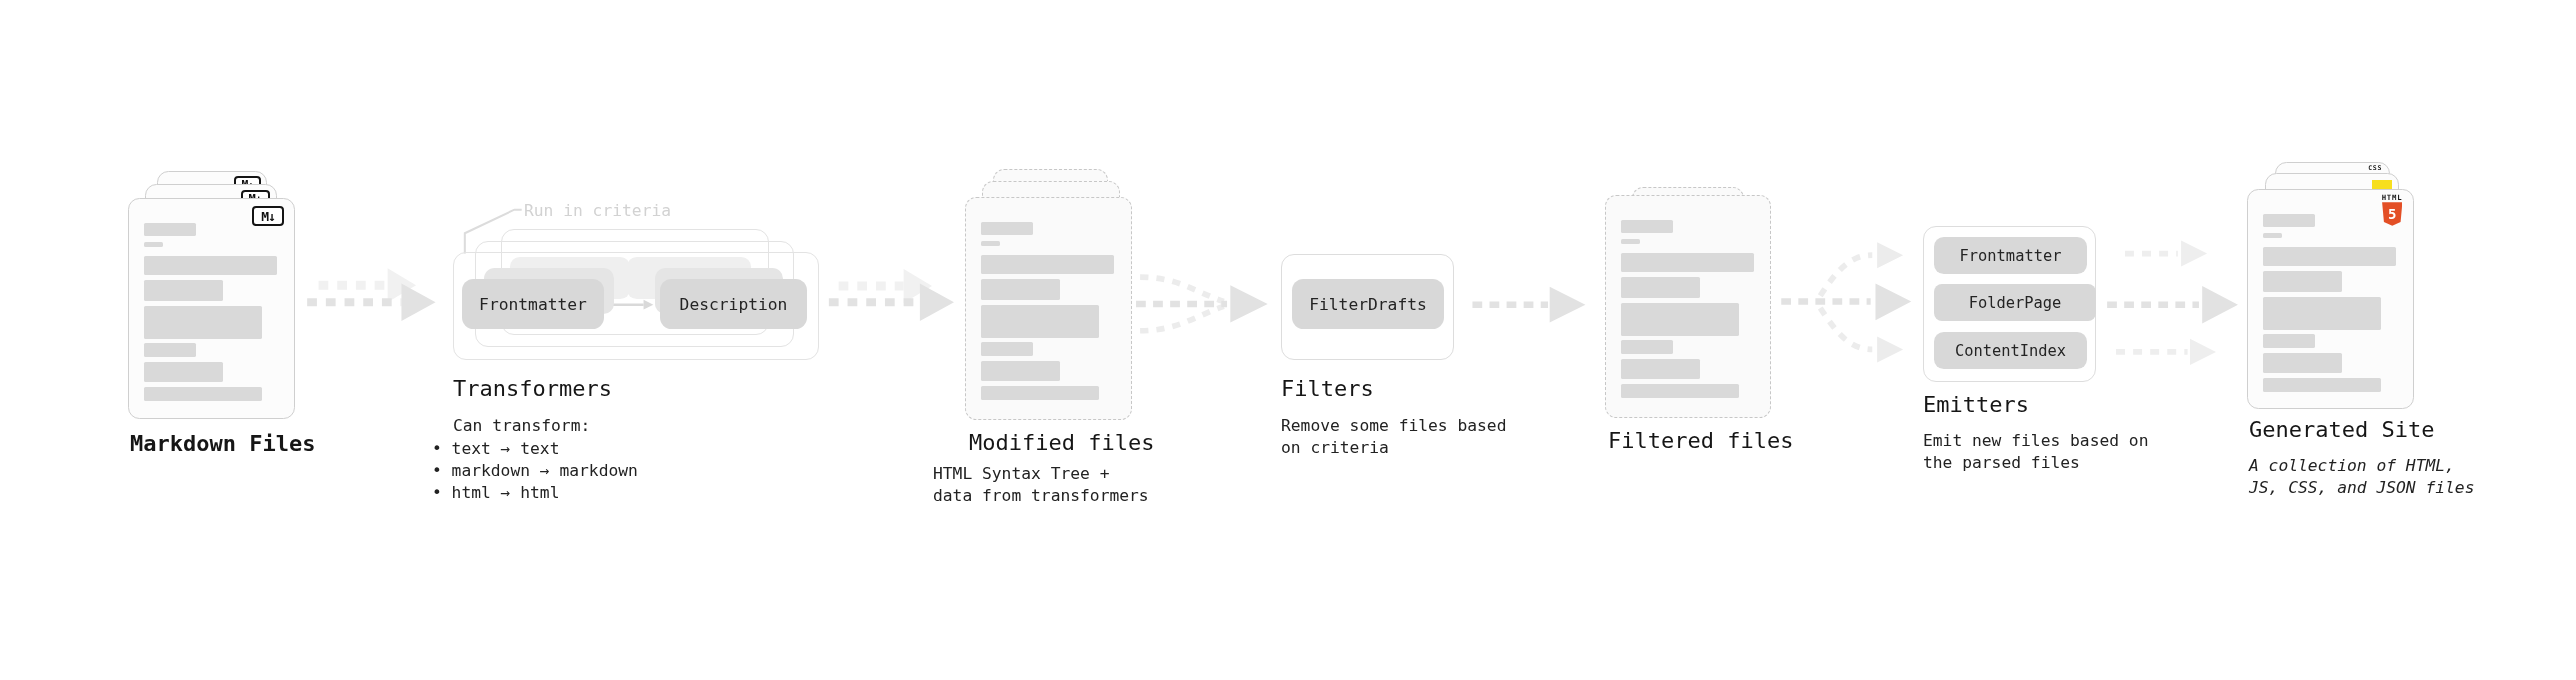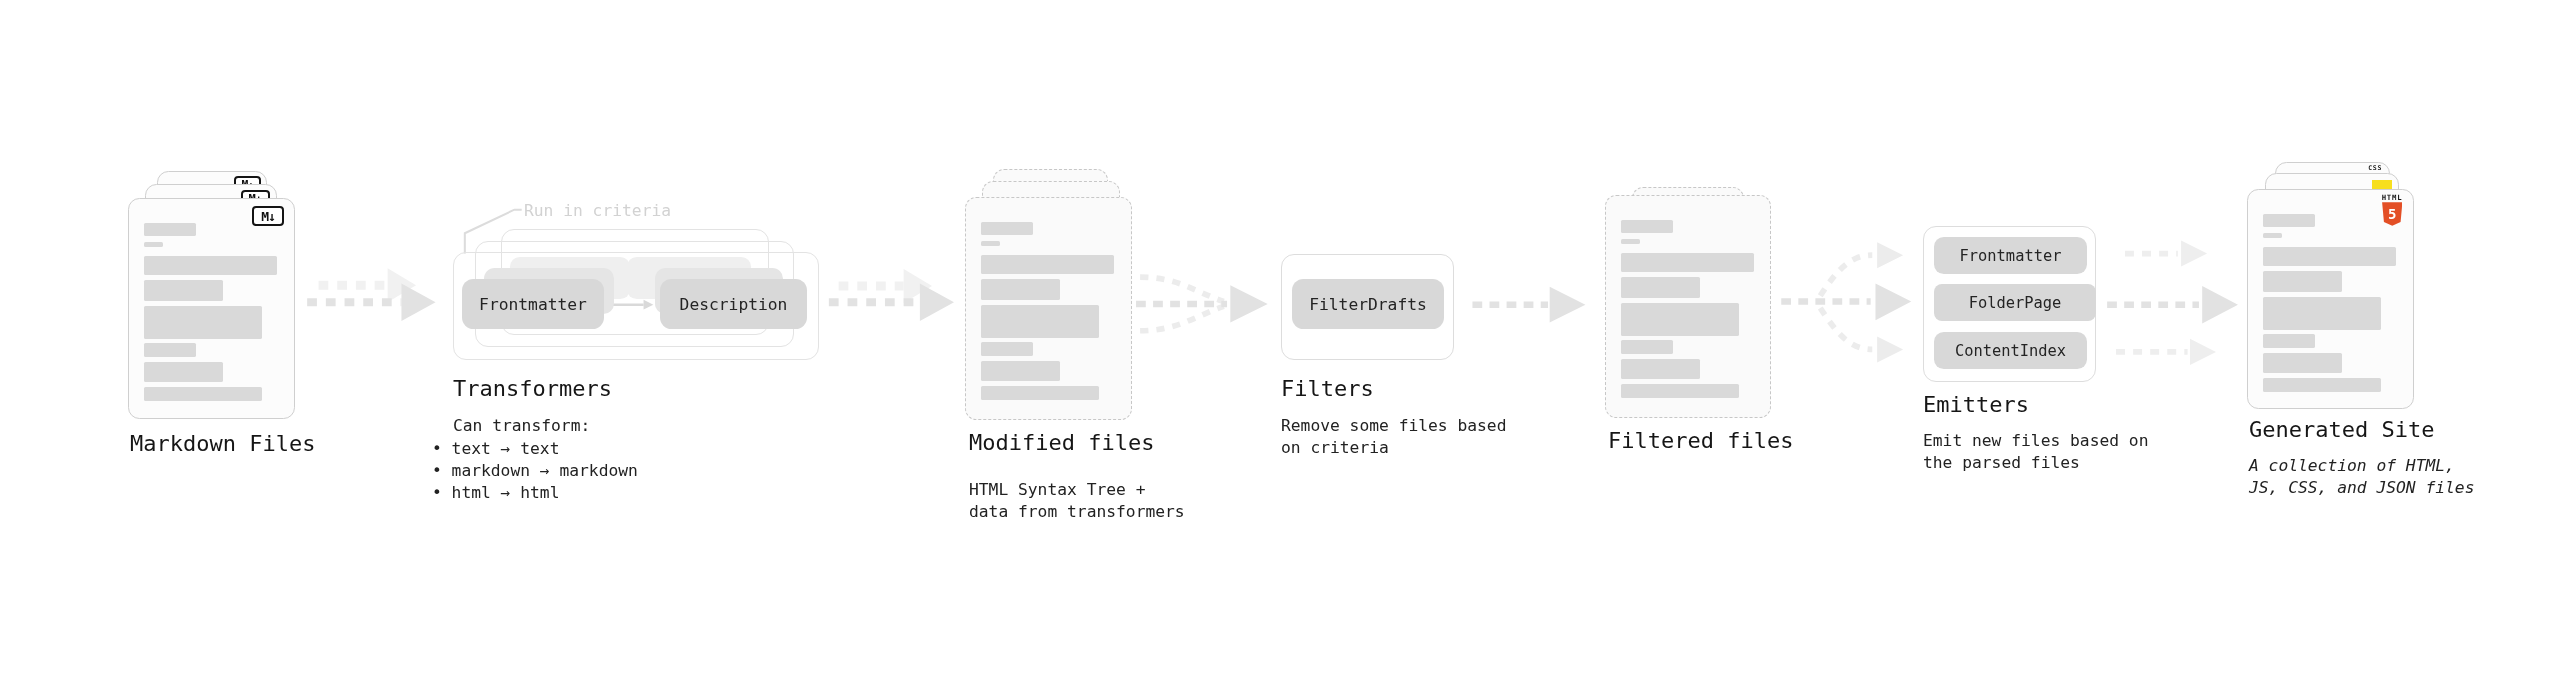--- a/index.html
+++ b/index.html
@@ -109,21 +109,21 @@
           <div class="bar" style="left: 15.4px; top: 23.6px; width: 52px; height: 13px;"></div>
           <div class="bar" style="left: 15.4px; top: 43px; width: 18.7px; height: 4.9px;"></div>
           <div class="bar" style="left: 15.4px; top: 57px; width: 133px; height: 18.7px;"></div>
           <div class="bar" style="left: 15.4px; top: 81px; width: 79px; height: 21px;"></div>
           <div class="bar" style="left: 15.4px; top: 107px; width: 118px; height: 32.5px;"></div>
           <div class="bar" style="left: 15.4px; top: 144px; width: 52px; height: 14px;"></div>
           <div class="bar" style="left: 15.4px; top: 163px; width: 79px; height: 19.5px;"></div>
           <div class="bar" style="left: 15.4px; top: 188px; width: 118px; height: 14px;"></div>
         </div>
     </div>
-    <div class="abs heading" style="left:130px;top:431px;">Markdown Files</div>
+    <div class="abs heading" style="left:130px;top:431px;font-weight:bold;">Markdown Files</div>
   </div>
 
   <div>
     <div class="abs outline-card" style="left:501px;top:229px;width:268px;height:106px;"></div>
     <div class="abs outline-card" style="left:475px;top:241px;width:319px;height:106px;"></div>
     <div class="abs outline-card" style="left:453px;top:252px;width:366px;height:108px;"></div>
     <div class="abs pill ghost-b" style="left:510px;top:257px;width:120px;height:42px;"></div>
     <div class="abs pill ghost-b" style="left:627px;top:257px;width:124px;height:42px;"></div>
     <div class="abs pill ghost-a" style="left:484px;top:268px;width:130px;height:46px;"></div>
     <div class="abs pill ghost-a" style="left:655px;top:268px;width:128px;height:46px;"></div>
@@ -148,21 +148,21 @@
           <div class="bar" style="left: 15.4px; top: 43px; width: 18.7px; height: 4.9px;"></div>
           <div class="bar" style="left: 15.4px; top: 57px; width: 133px; height: 18.7px;"></div>
           <div class="bar" style="left: 15.4px; top: 81px; width: 79px; height: 21px;"></div>
           <div class="bar" style="left: 15.4px; top: 107px; width: 118px; height: 32.5px;"></div>
           <div class="bar" style="left: 15.4px; top: 144px; width: 52px; height: 14px;"></div>
           <div class="bar" style="left: 15.4px; top: 163px; width: 79px; height: 19.5px;"></div>
           <div class="bar" style="left: 15.4px; top: 188px; width: 118px; height: 14px;"></div>
         </div>
     </div>
     <div class="abs heading" style="left:969px;top:430px;">Modified files</div>
-    <div class="abs desc" style="left:969px;top:463px;margin-top:16px;">HTML Syntax Tree +
+    <div class="abs desc" style="left:933px;top:463px;">HTML Syntax Tree +
 data from transformers</div>
   </div>
 
   <div>
     <div class="abs panel" style="left:1281px;top:254px;width:173px;height:106px;"></div>
     <div class="abs pill" style="left:1292px;top:279px;width:152px;height:50px;">FilterDrafts</div>
     <div class="abs heading" style="left:1281px;top:376px;">Filters</div>
     <div class="abs desc" style="left:1281px;top:415px;">Remove some files based
 on criteria</div>
   </div>

